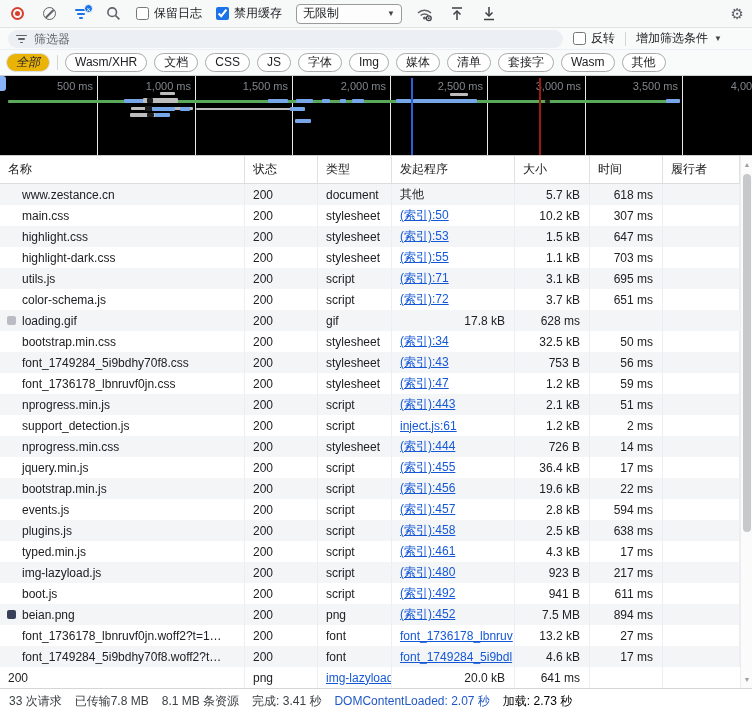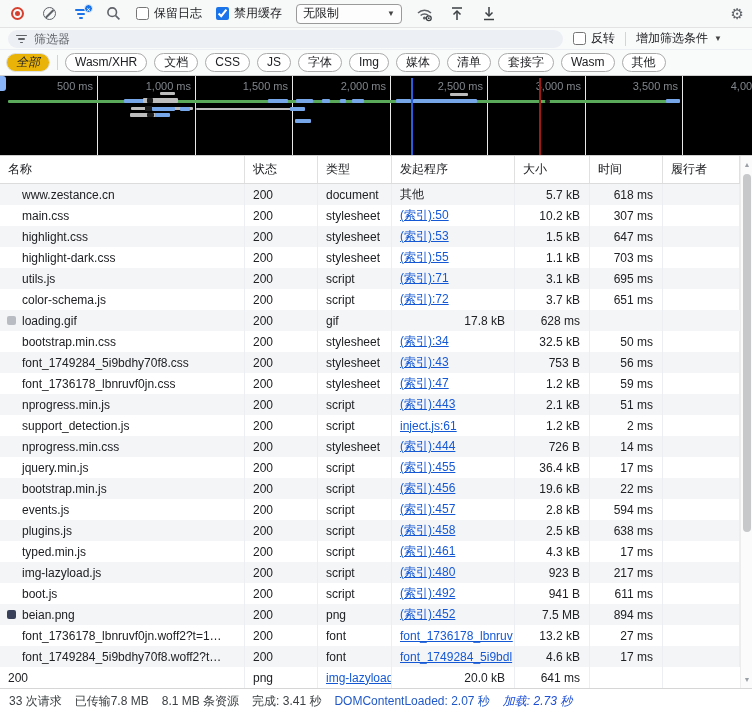--- a/index.html
+++ b/index.html
@@ -548,14 +548,14 @@
   <div class="thumb" style="top:18px;height:358px;"></div>
   <span class="sarrow" style="bottom:5px;">▼</span>
 </div>
 
 <div id="statusbar">
     <span>33 次请求</span>
     <span>已传输7.8 MB</span>
     <span>8.1 MB 条资源</span>
     <span>完成: 3.41 秒</span>
     <span style="color: rgb(32, 88, 200);">DOMContentLoaded: 2.07 秒</span>
-    <span style="color: #1d4ed8; font-style: italic;">加载: 2.73 秒</span>
+    <span style="color: #000000;">加载: 2.73 秒</span>
   </div>
 
 </body></html>

